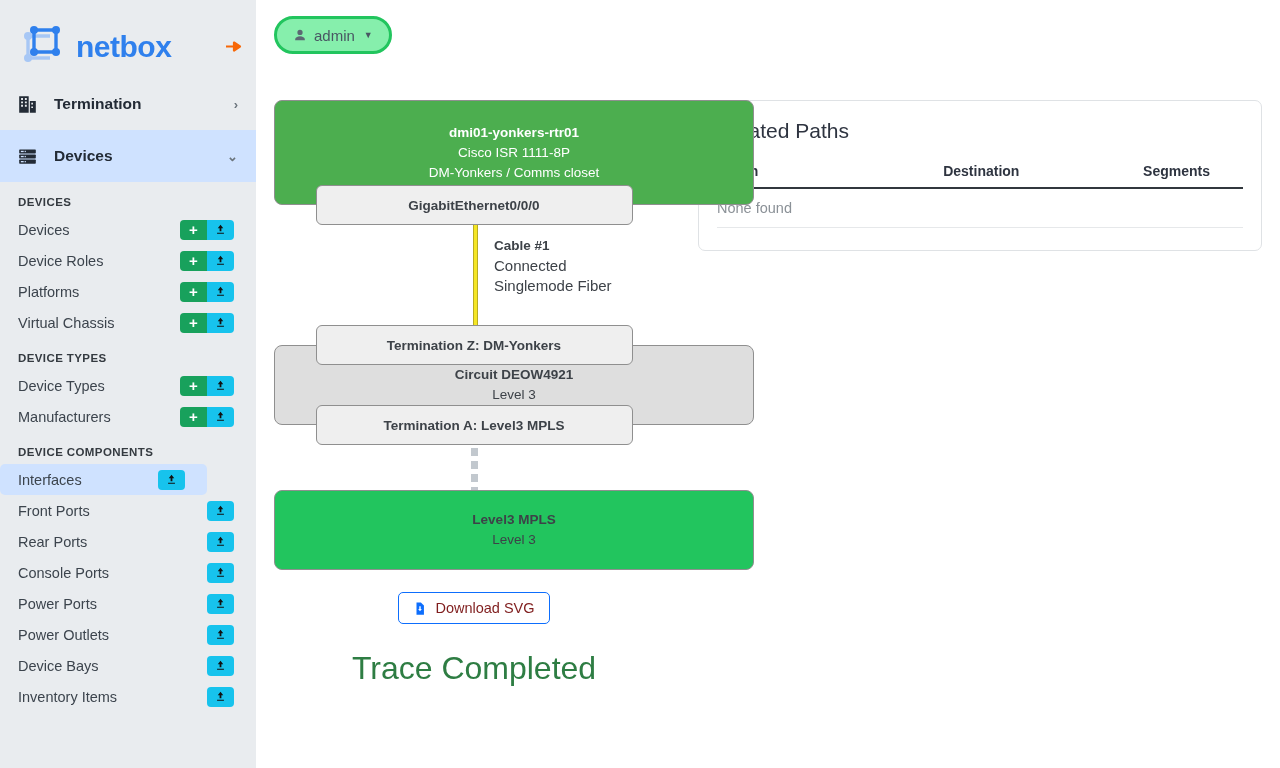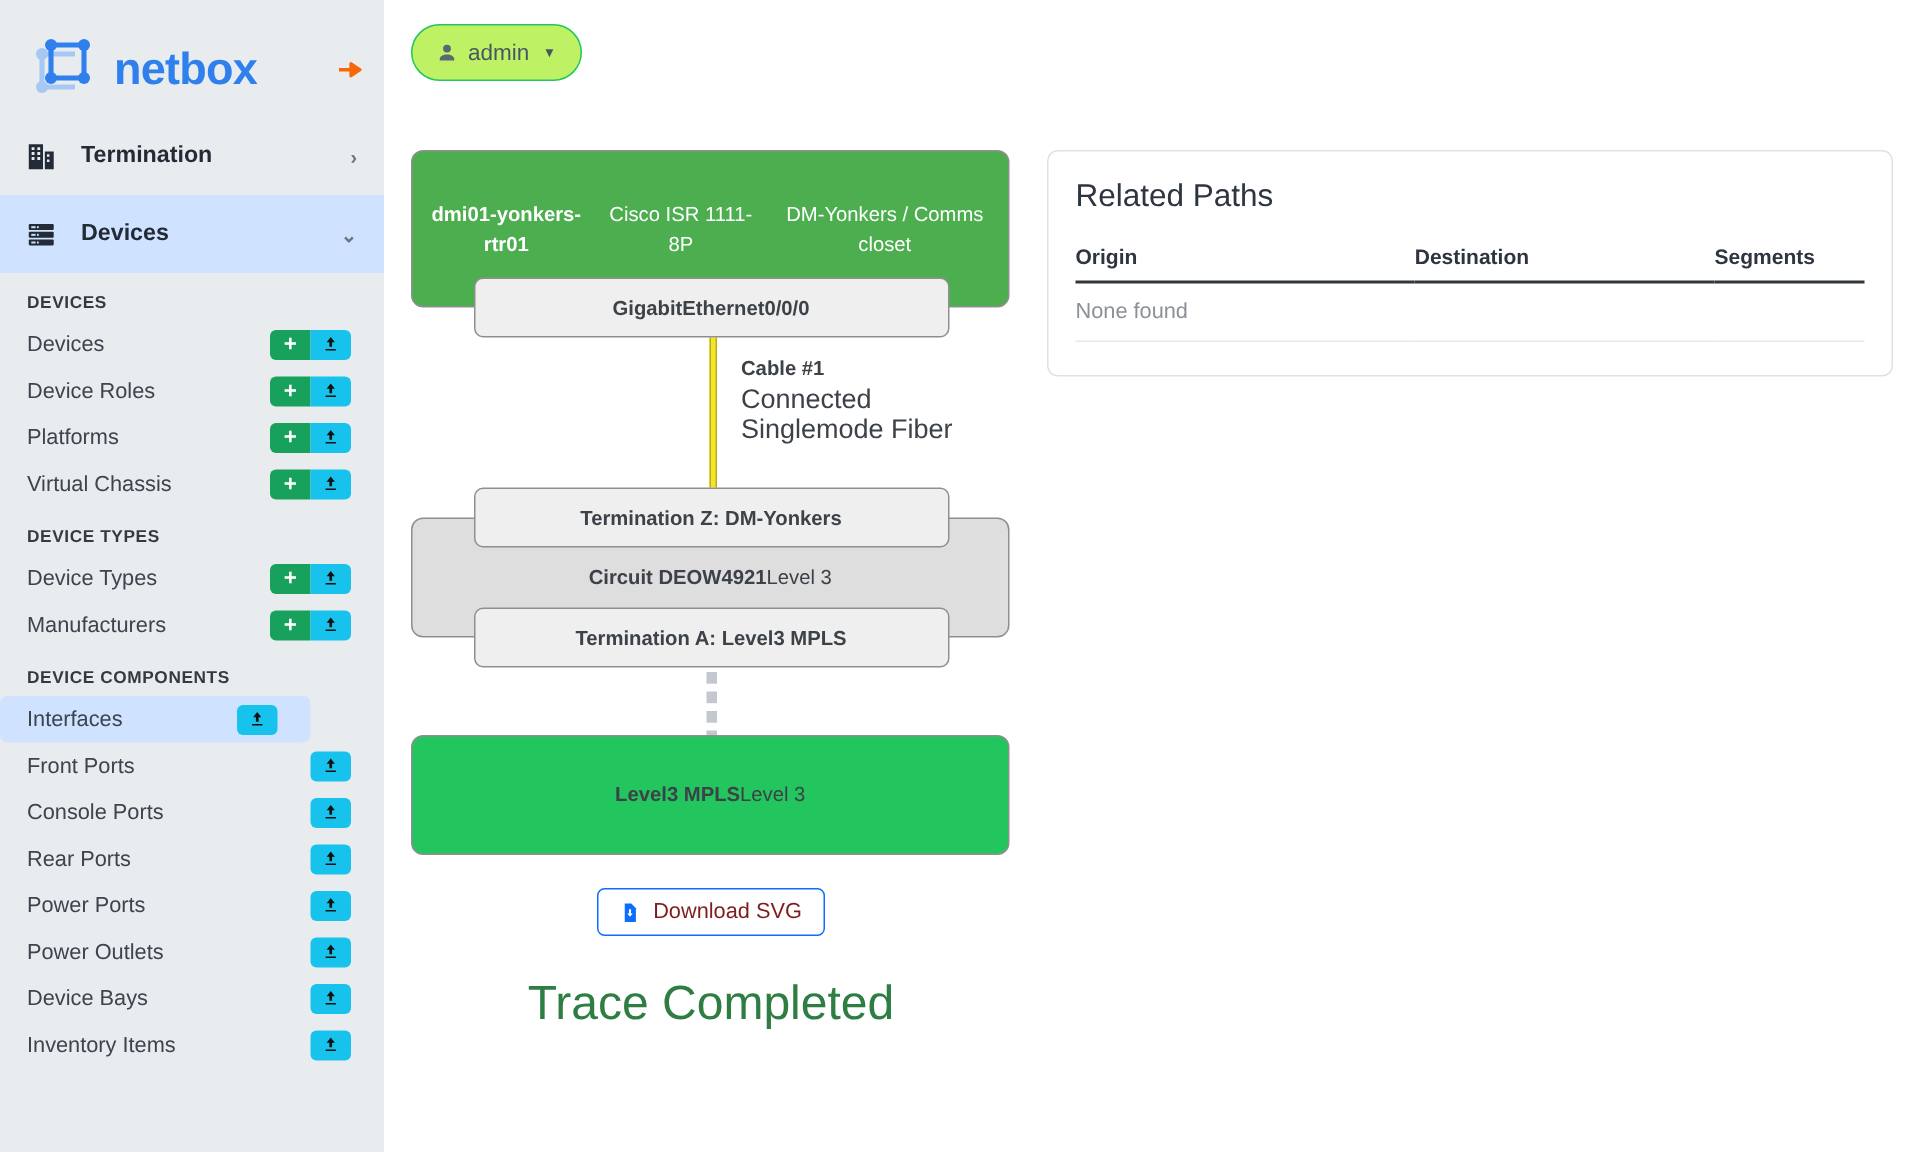--- a/index.html
+++ b/index.html
@@ -106,41 +106,41 @@
   }
   .search-btn {
     display: flex; align-items: center; justify-content: center;
     width: 42px; background: #0d6efd;
     border: 1px solid #0d6efd; border-radius: 0 5px 5px 0;
     color: #fff; cursor: pointer;
   }
   .user-btn {
     display: flex; align-items: center; gap: 7px;
     height: 38px; padding: 0 16px;
-    border: 1px solid #22c55e; border-radius: 19px;
-    color: #495763; font-size: 15px; cursor: pointer; background: #bef264;
+    border: 3px solid #22c55e; border-radius: 19px;
+    color: #495763; font-size: 15px; cursor: pointer; background: #86efac;
   }
   .user-btn .caret { font-size: 9px; margin-left: 2px; }
 
   h1.page-title {
     margin: 0; padding: 8px 0 0 18px;
     font-size: 30px; font-weight: 400; color: #2e3440;
     letter-spacing: 0.1px;
   }
 
   #content { display: flex; padding: 30px 18px 0 18px; gap: 24px; }
 
   
   .trace-col { width: 400px; min-width: 400px; }
 
   .node-outer {
-    width: 399px; border-radius: 8px;
+    width: 480px; border-radius: 8px;
     border: 1px solid #8f8f8f;
     position: relative;
-    display: flex; align-items: center; justify-content: center;
+    display: flex; flex-direction: column; align-items: center; justify-content: center;
     text-align: center;
   }
   .node-outer.device { background: #4cae4f; height: 105px; color: #fff; }
   .node-outer.provider { background: #22c55e; height: 80px; color: #3d4248; }
   .node-outer.circuit { background: #dedede; height: 80px; color: #3d4248; }
 
   .node-title { font-size: 13.5px; font-weight: 700; line-height: 20px; }
   .node-sub { font-size: 13.5px; font-weight: 400; line-height: 20px; }
 
   .term-box {
@@ -158,21 +158,21 @@
     position: relative; height: 100px;
     display: flex; align-items: flex-start;
   }
   .cable-line {
     position: absolute; left: 199px; top: 0;
     width: 5px; height: 100px; background: #f5e625;
     border-left: 1px solid #b9ad20; border-right: 1px solid #b9ad20;
   }
   .cable-info { margin-left: 220px; padding-top: 11px; }
   .cable-name { font-size: 13.5px; font-weight: 700; color: #3d4248; line-height: 20px; }
-  .cable-meta { font-size: 18px; color: #3d4248; line-height: 20px; }
+  .cable-meta { font-size: 15px; color: #3d4248; line-height: 20px; }
 
   .dotted-seg {
     height: 45px; position: relative;
   }
   .dotted-line {
     position: absolute; left: 197px; top: 0; width: 7px; height: 45px;
     background-image: linear-gradient(#c2c8ce 60%, rgba(0,0,0,0) 0%);
     background-position: left;
     background-size: 7px 13px;
     background-repeat: repeat-y;
@@ -372,32 +372,32 @@
       <span class="btn-group">
         <span class="mini-btn imp only">
           <svg width="11" height="11" viewBox="0 0 16 16" class="svg-ic">
               <path fill="#111" d="M8 1l4 5H9.3v4.5H6.7V6H4l4-5zM3 12.6h10V14H3z"></path>
             </svg>
         </span>
       </span>
     </div>
 
     <div class="nav-item">
+      <span class="nlabel">Rear Ports</span>
+      <span class="btn-group">
+        <span class="mini-btn imp only">
+          <svg width="11" height="11" viewBox="0 0 16 16" class="svg-ic">
+              <path fill="#111" d="M8 1l4 5H9.3v4.5H6.7V6H4l4-5zM3 12.6h10V14H3z"></path>
+            </svg>
+        </span>
+      </span>
+    </div>
+
+    <div class="nav-item">
       <span class="nlabel">Console Ports</span>
-      <span class="btn-group">
-        <span class="mini-btn imp only">
-          <svg width="11" height="11" viewBox="0 0 16 16" class="svg-ic">
-              <path fill="#111" d="M8 1l4 5H9.3v4.5H6.7V6H4l4-5zM3 12.6h10V14H3z"></path>
-            </svg>
-        </span>
-      </span>
-    </div>
-
-    <div class="nav-item">
-      <span class="nlabel">Rear Ports</span>
       <span class="btn-group">
         <span class="mini-btn imp only">
           <svg width="11" height="11" viewBox="0 0 16 16" class="svg-ic">
               <path fill="#111" d="M8 1l4 5H9.3v4.5H6.7V6H4l4-5zM3 12.6h10V14H3z"></path>
             </svg>
         </span>
       </span>
     </div>
 
 

